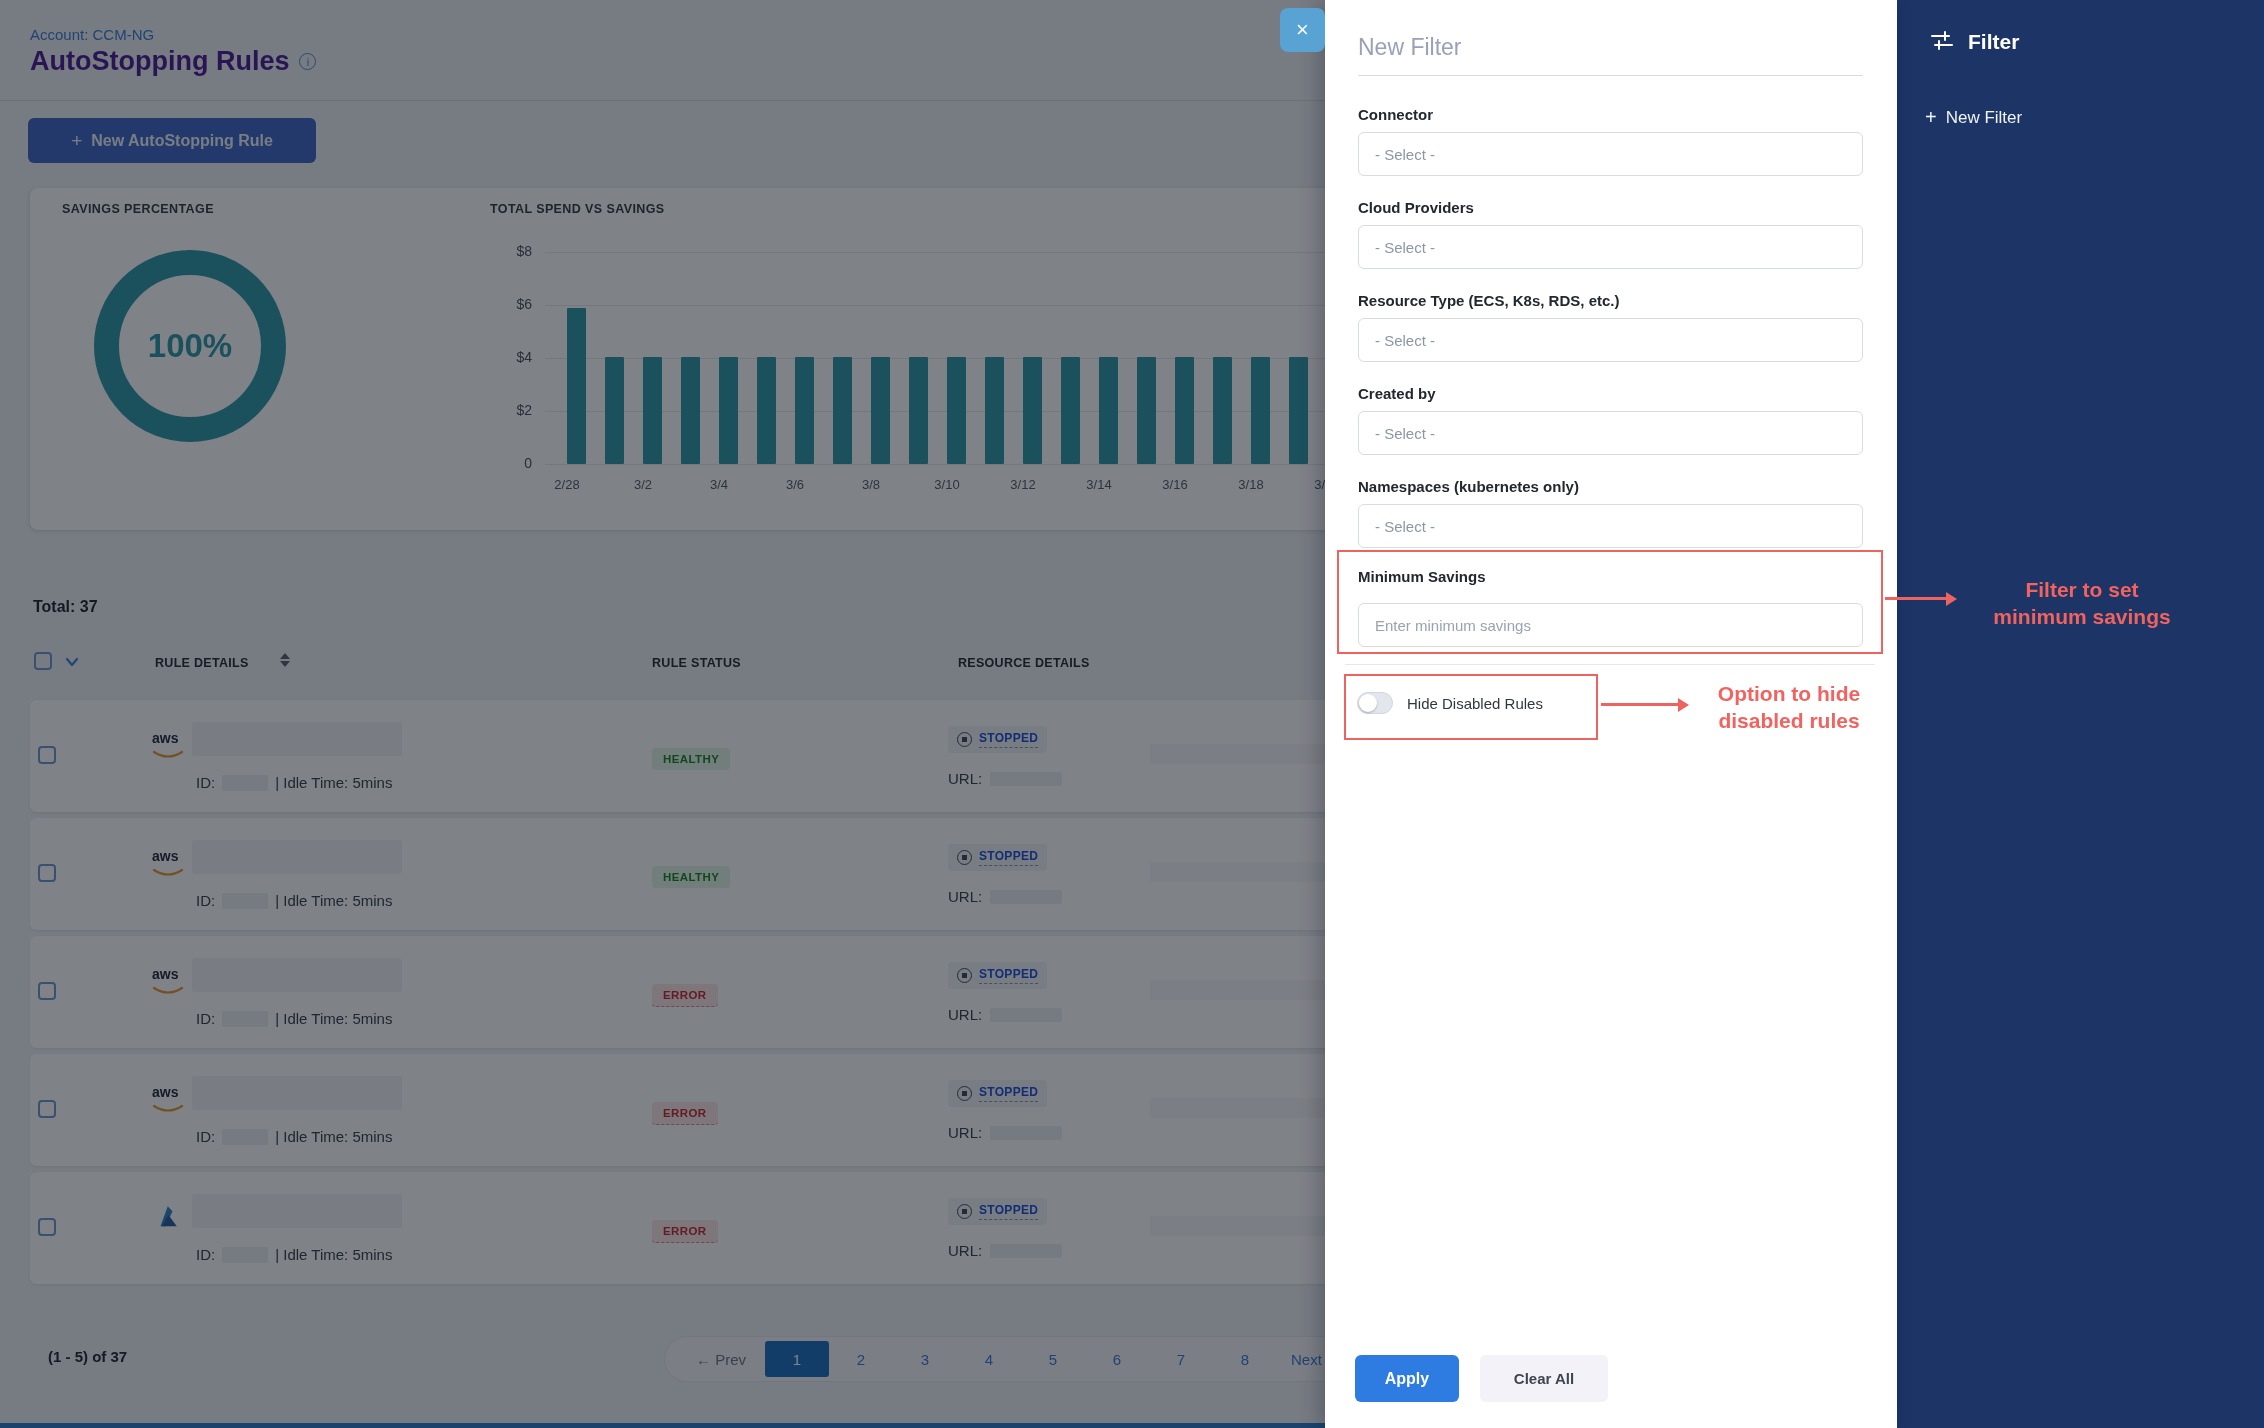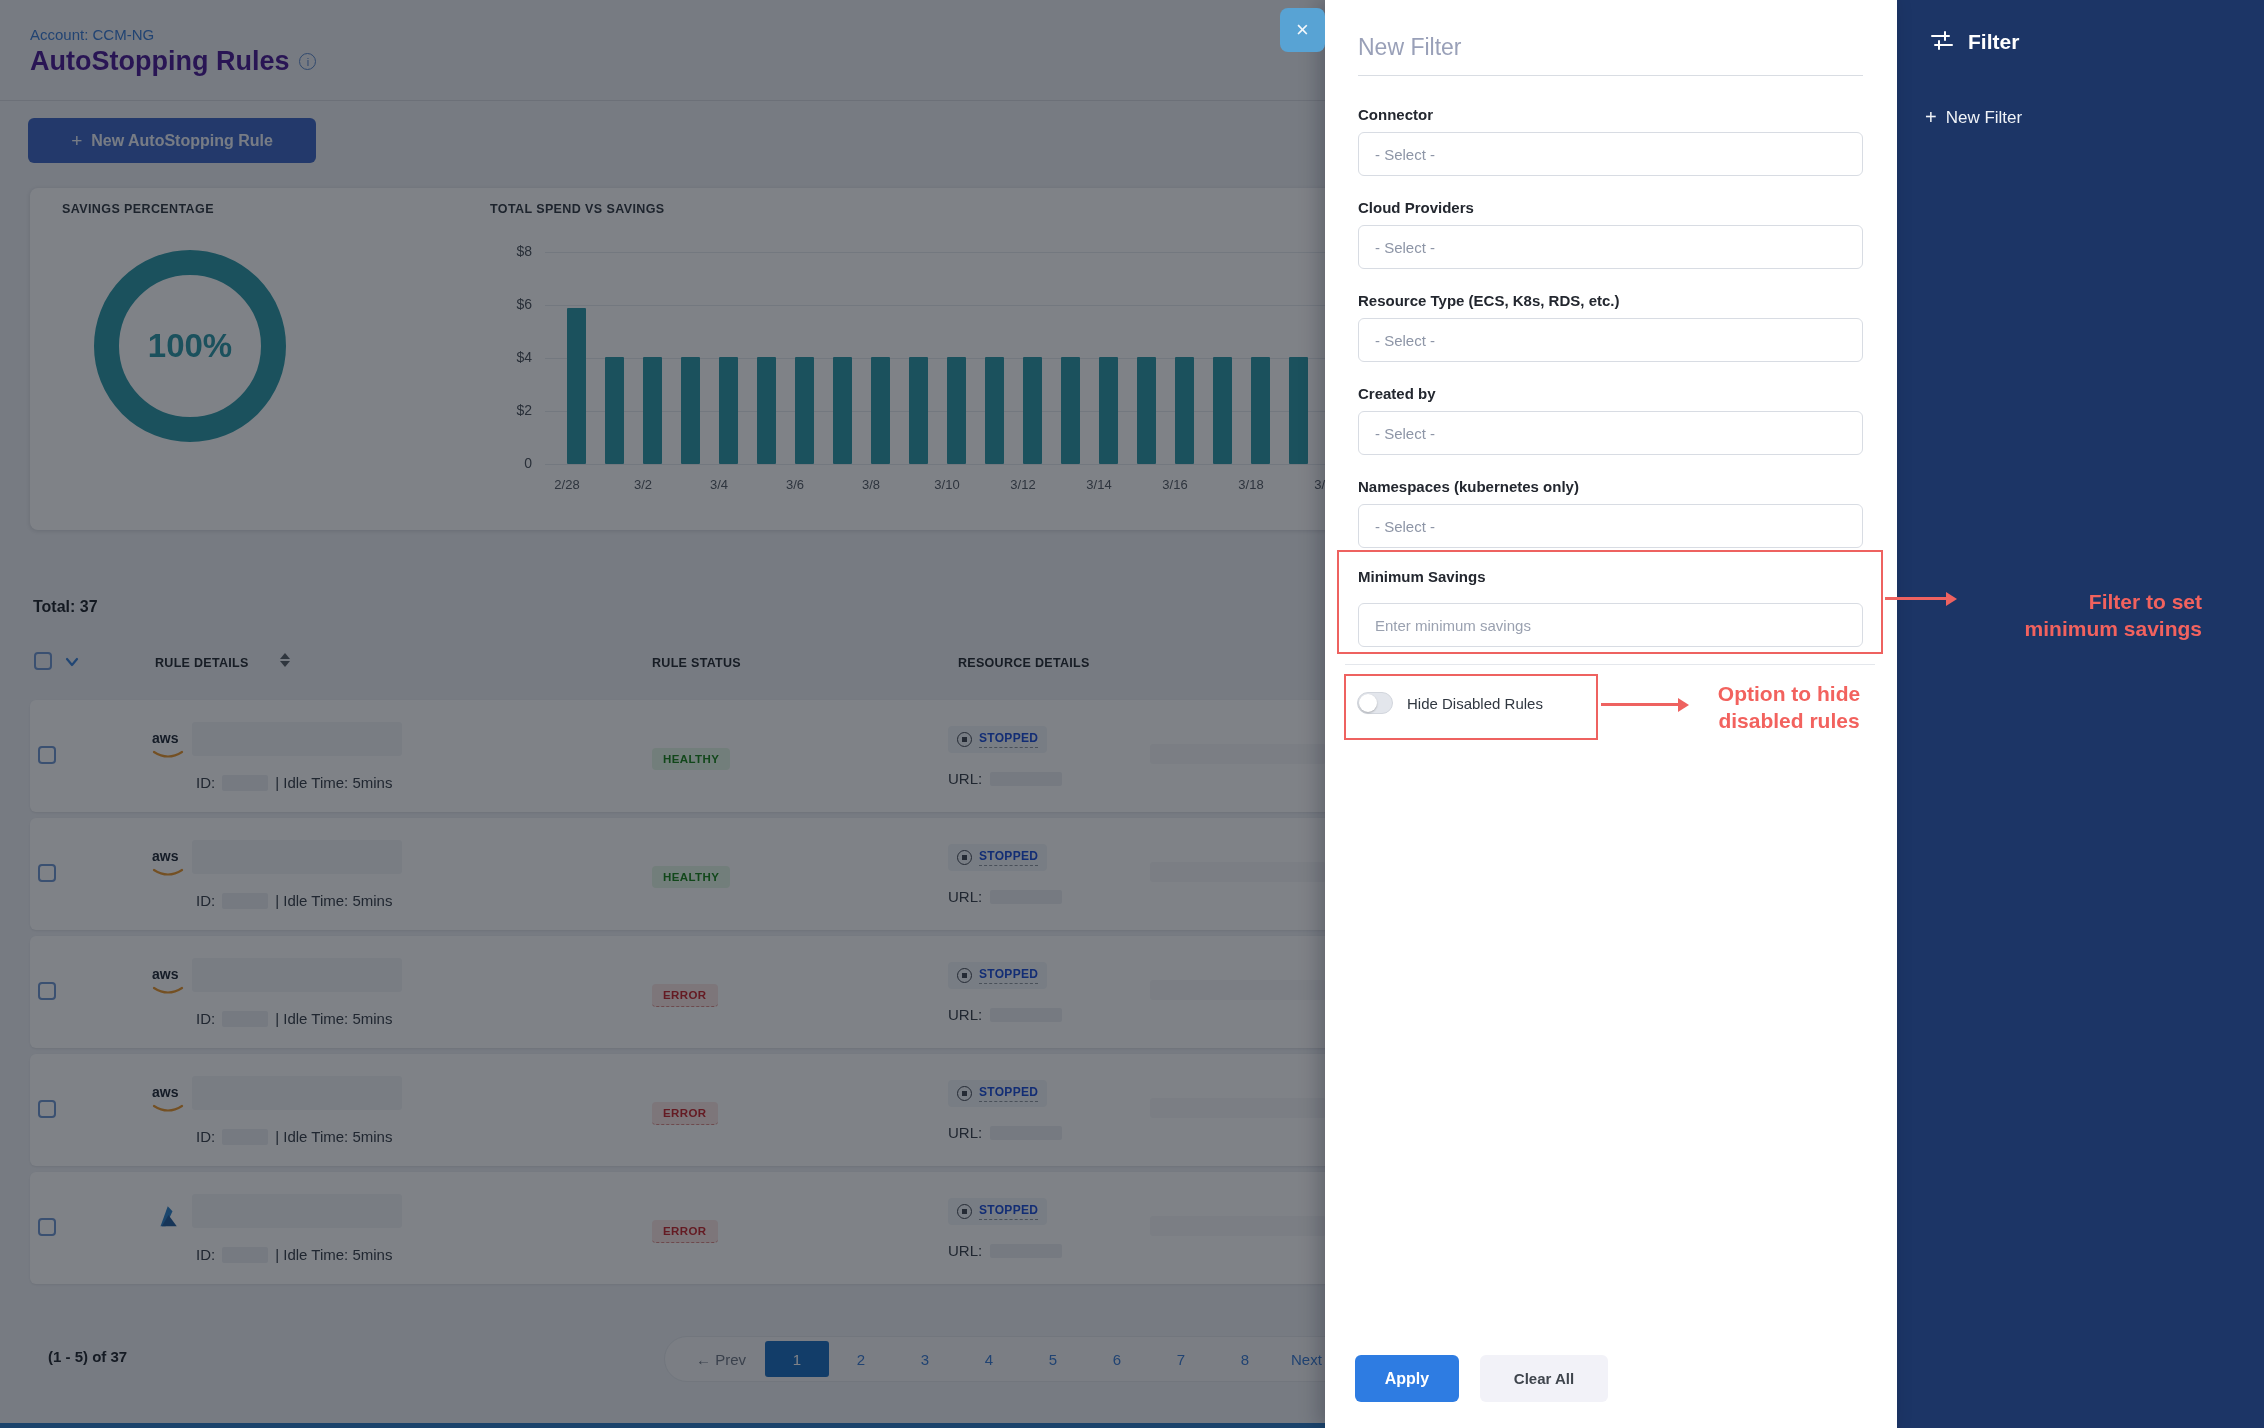--- a/index.html
+++ b/index.html
@@ -136,21 +136,21 @@
   #red-box-2 { left:1344px; top:674px; width:254px; height:66px; }
   .arrow-line { position:absolute; height:3px; background:#ee6260; z-index:12; }
   .arrow-head { position:absolute; width:0; height:0; border-top:7px solid transparent;
                 border-bottom:7px solid transparent; border-left:11px solid #ee6260; z-index:12; }
   #arrow1-line { left:1885px; top:597px; width:62px; }
   #arrow1-head { left:1946px; top:592px; }
   #arrow2-line { left:1601px; top:703px; width:78px; }
   #arrow2-head { left:1678px; top:698px; }
   .annotation { position:absolute; z-index:12; color:#f2625e; font-size:21px; font-weight:bold;
                 line-height:1.3; text-align:center; }
-  #annotation1 { left:1962px; top:588px; width:240px;text-align:right; }
+  #annotation1 { left:1962px; top:576px; width:240px; }
   #annotation2 { left:1694px; top:680px; width:190px; }
 </style>
 </head>
 <body>
 
 <div id="main">
 
   <div class="abs breadcrumb">Account: CCM-NG</div>
 
   <div class="abs title-row">

